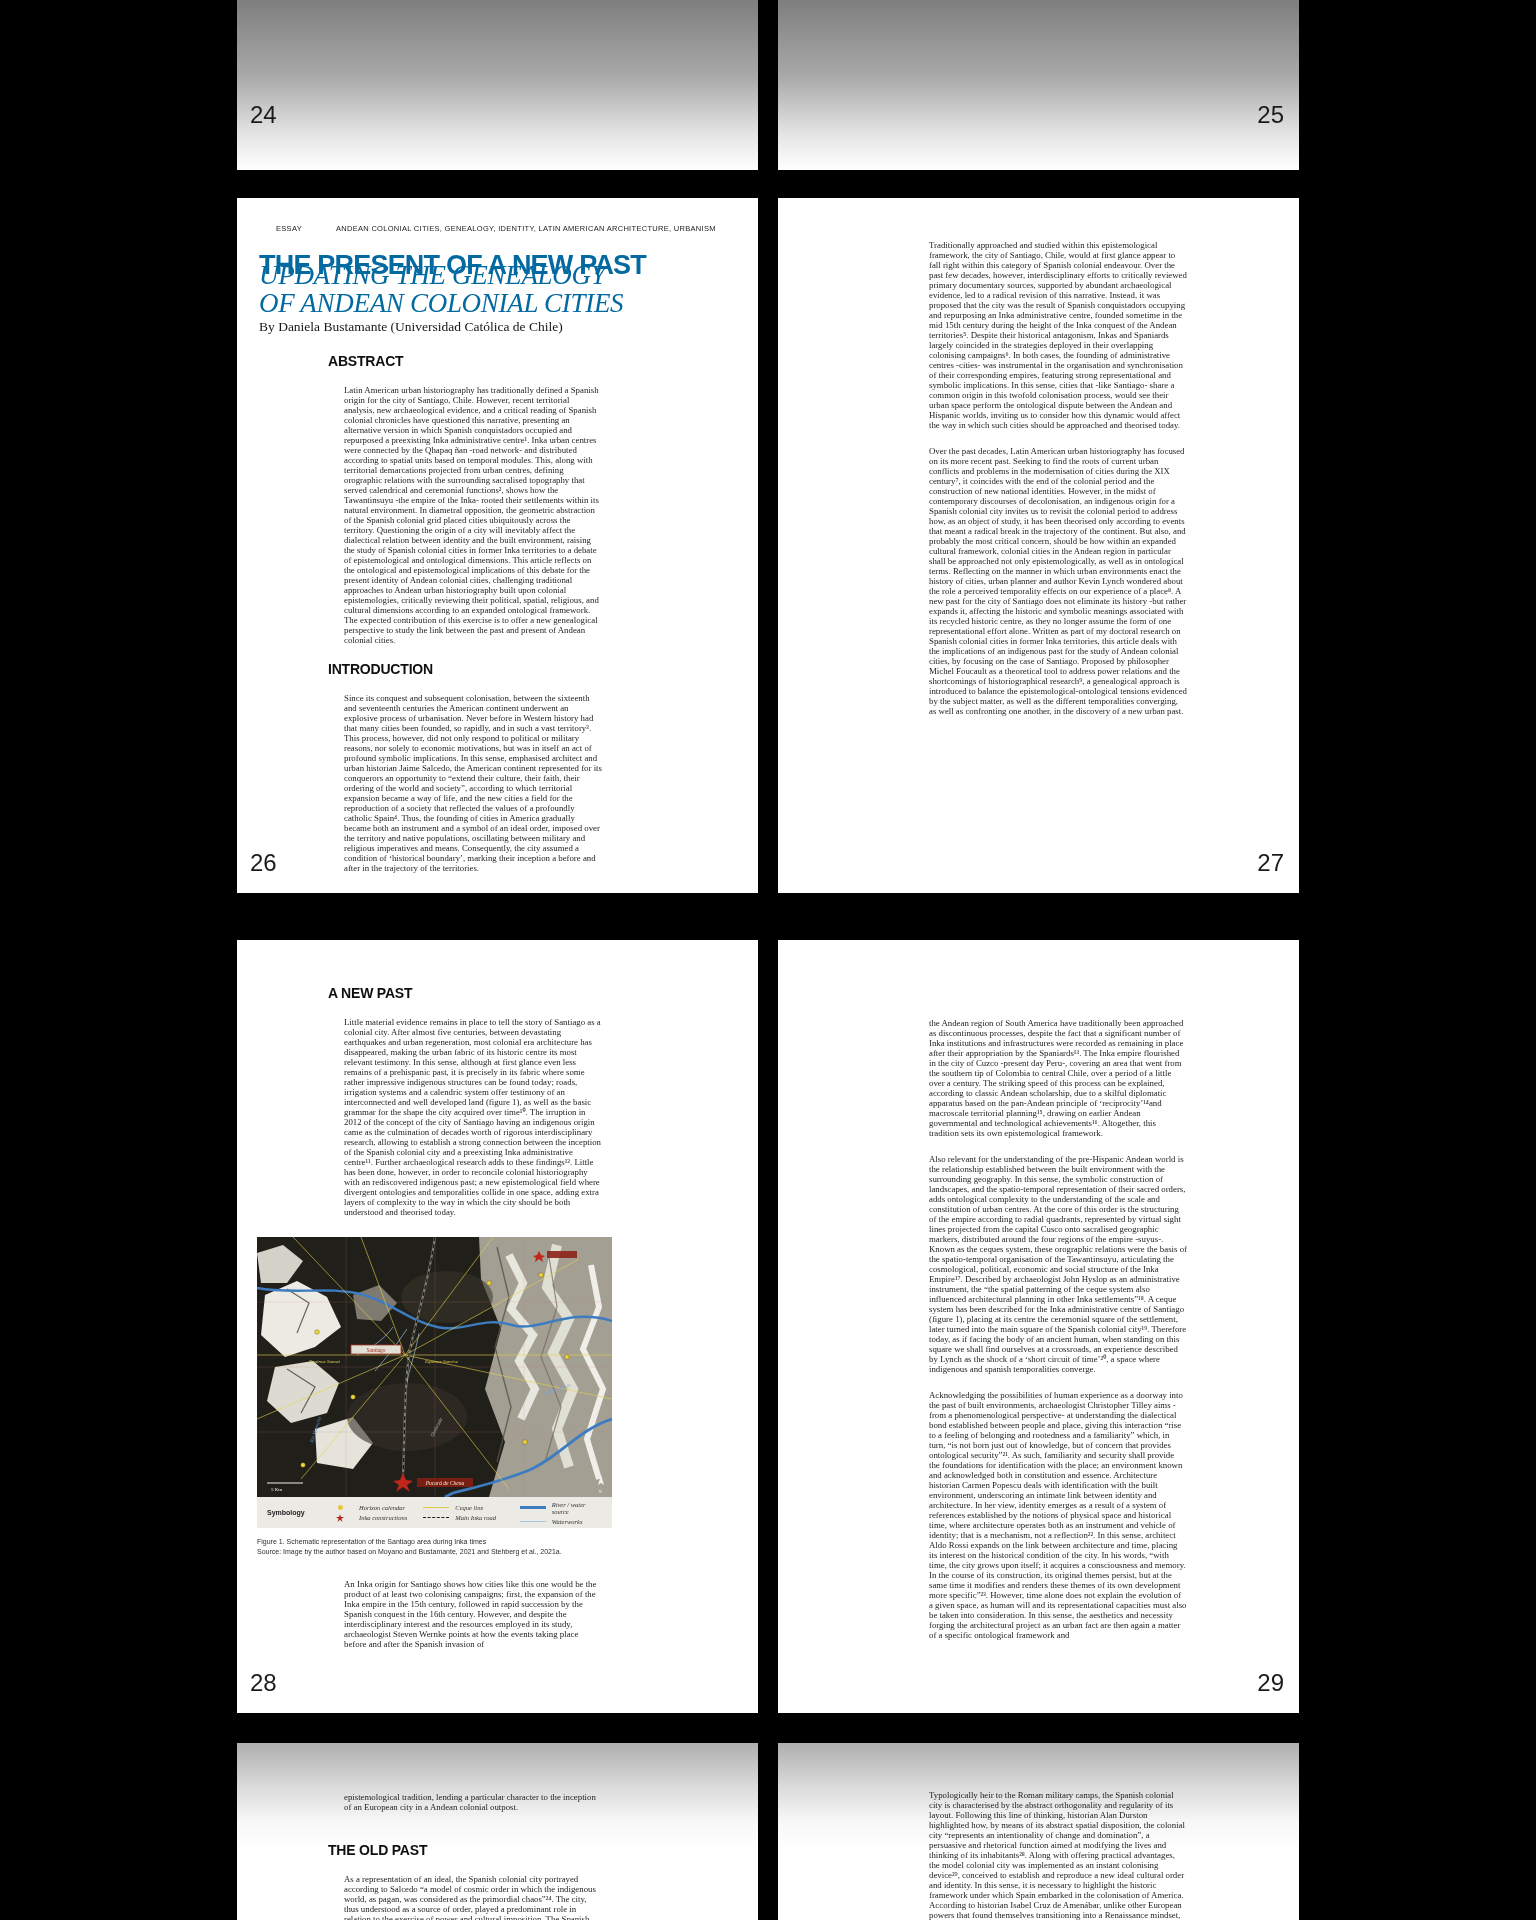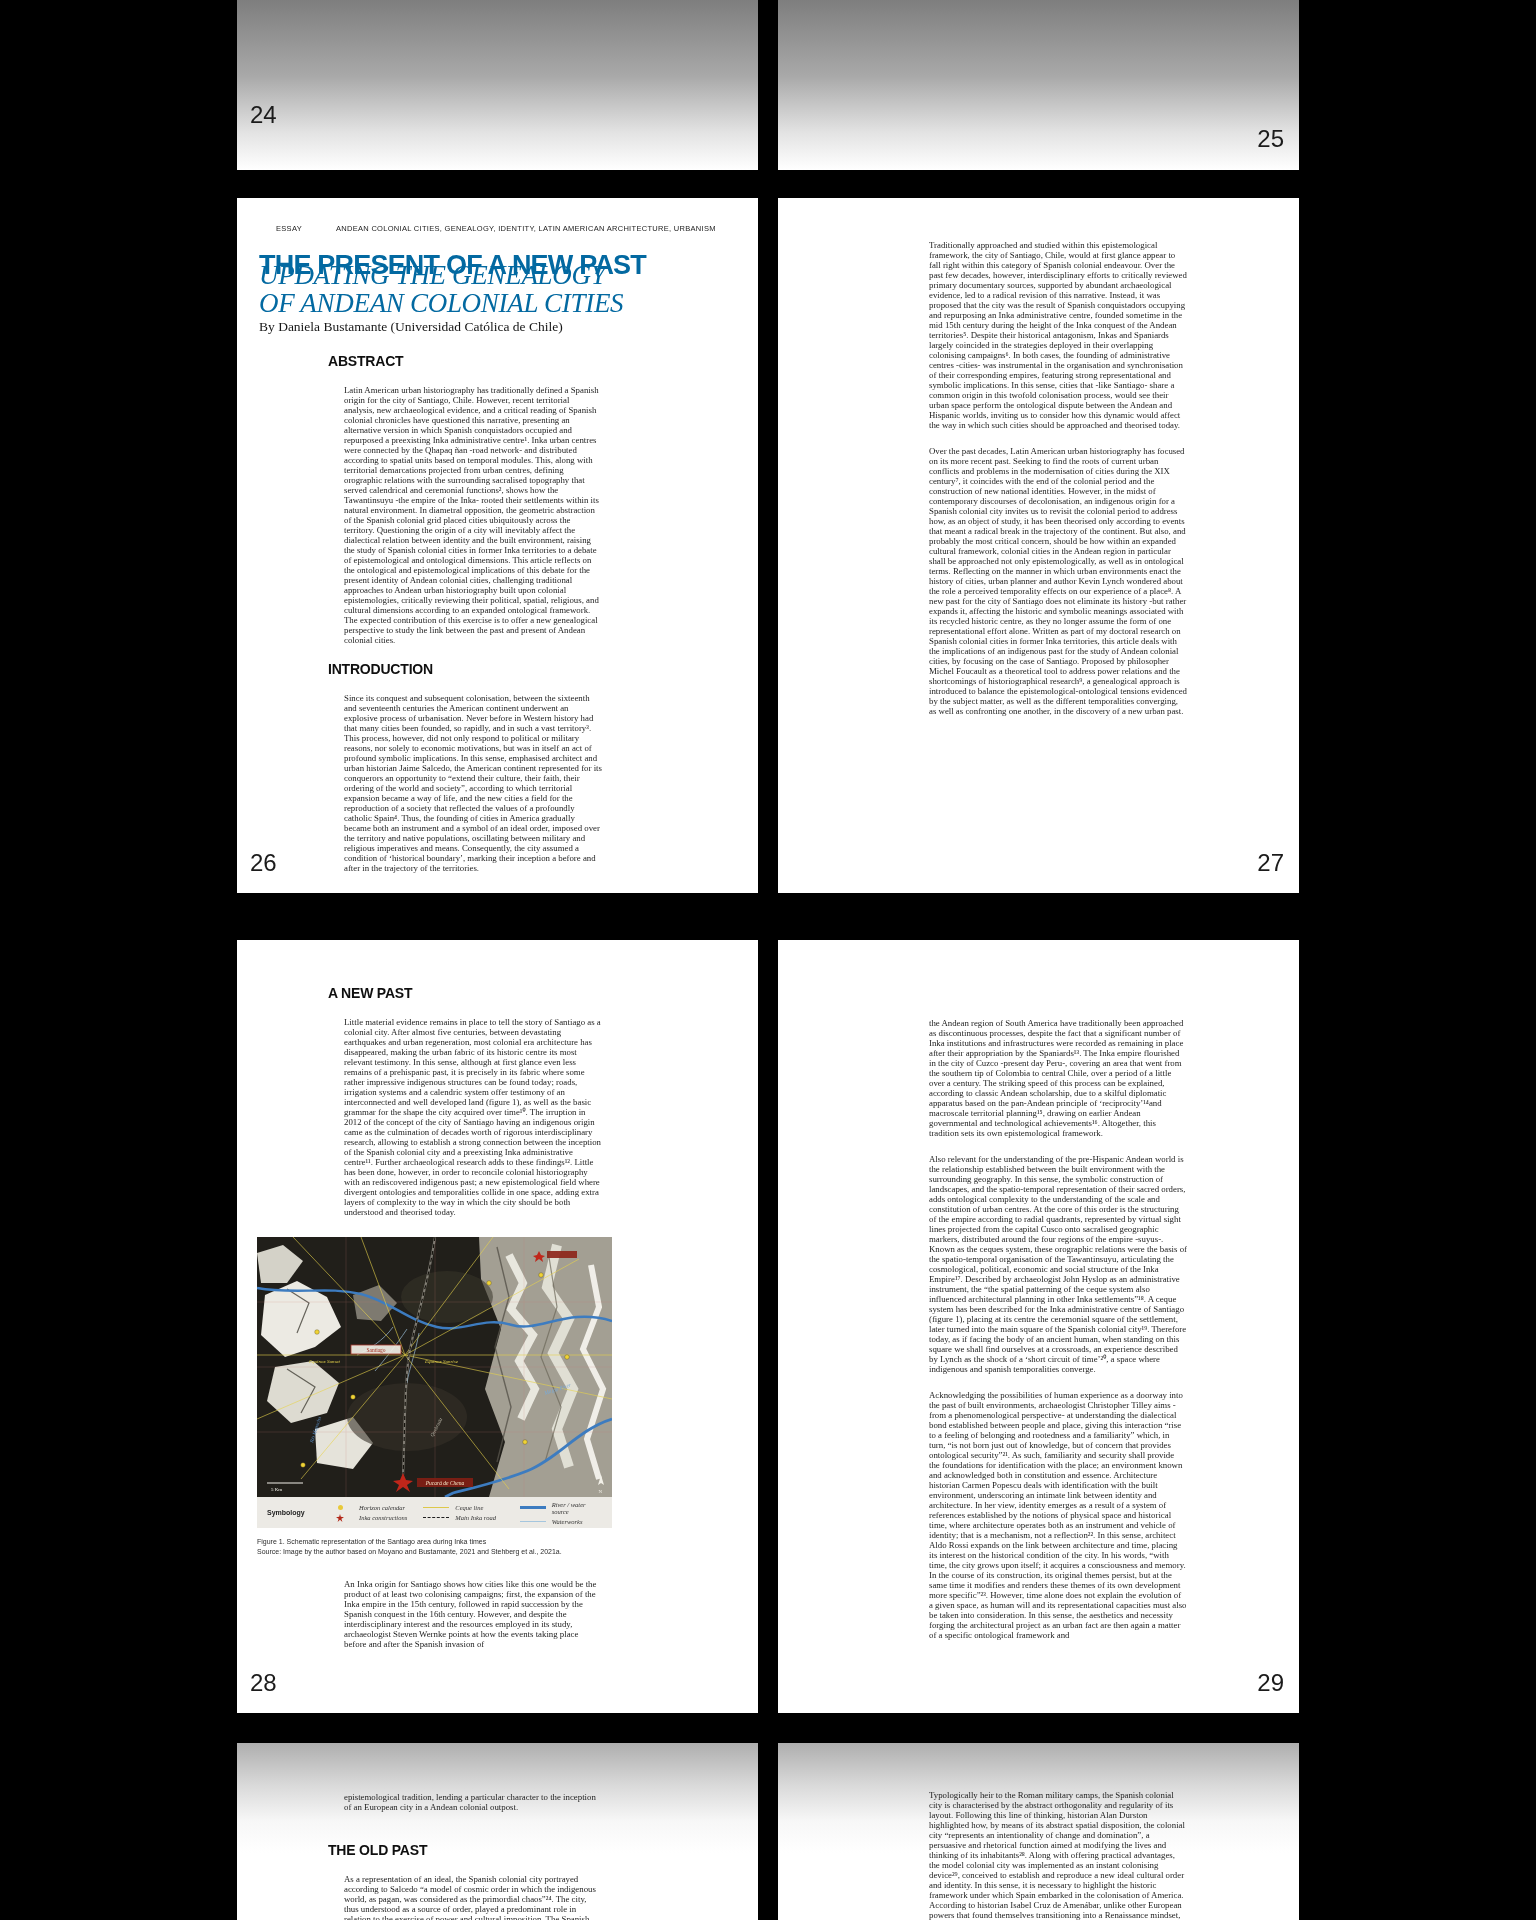--- a/index.html
+++ b/index.html
@@ -9,21 +9,21 @@
   .page{position:relative;width:529px;background:#fff;overflow:hidden;}
   .s1{top:0;height:170px;}
   .s1 .page{background:linear-gradient(180deg,#7e7e7e 0%,#a9a9a9 45%,#e3e3e3 78%,#ffffff 100%);}
   .s2{top:198px;height:695px;}
   .s3{top:940px;height:773px;}
   .s4{top:1743px;height:420px;}
   .s4 .page{background:linear-gradient(180deg,#aeaeae 0px,#d9d9d9 42px,#f7f7f7 78px,#ffffff 110px);}
 
   .folio{position:absolute;font:400 24px/28px "Liberation Sans",sans-serif;color:#1b1b1b;}
   .folio-l{left:13px;}
-  .folio-r{right:15px;text-align:right;margin-top:24px;}
+  .folio-r{right:15px;text-align:right;}
   .s1 .folio{top:101px;}
   .s2 .folio,.s3 .folio{bottom:16px;}
 
   .eyebrow-row{position:absolute;left:22px;top:26px;display:flex;gap:34px;align-items:flex-start;width:480px;padding-left:17px;}
   .eyebrow,.keywords{font:400 7.5px/9px "Liberation Sans",sans-serif;color:#222;letter-spacing:.3px;}
   .title-sans{position:absolute;left:22px;top:36px;font:700 27px/27px "Liberation Sans",sans-serif;
               color:#0369a1;letter-spacing:-0.8px;white-space:nowrap;text-align:center;}
   .title-serif{position:absolute;left:22px;font:italic 400 27px/28px "Liberation Serif",serif;
                color:#0369a1;letter-spacing:-0.3px;white-space:nowrap;}
   .t2{top:63px;} .t3{top:91px;}

